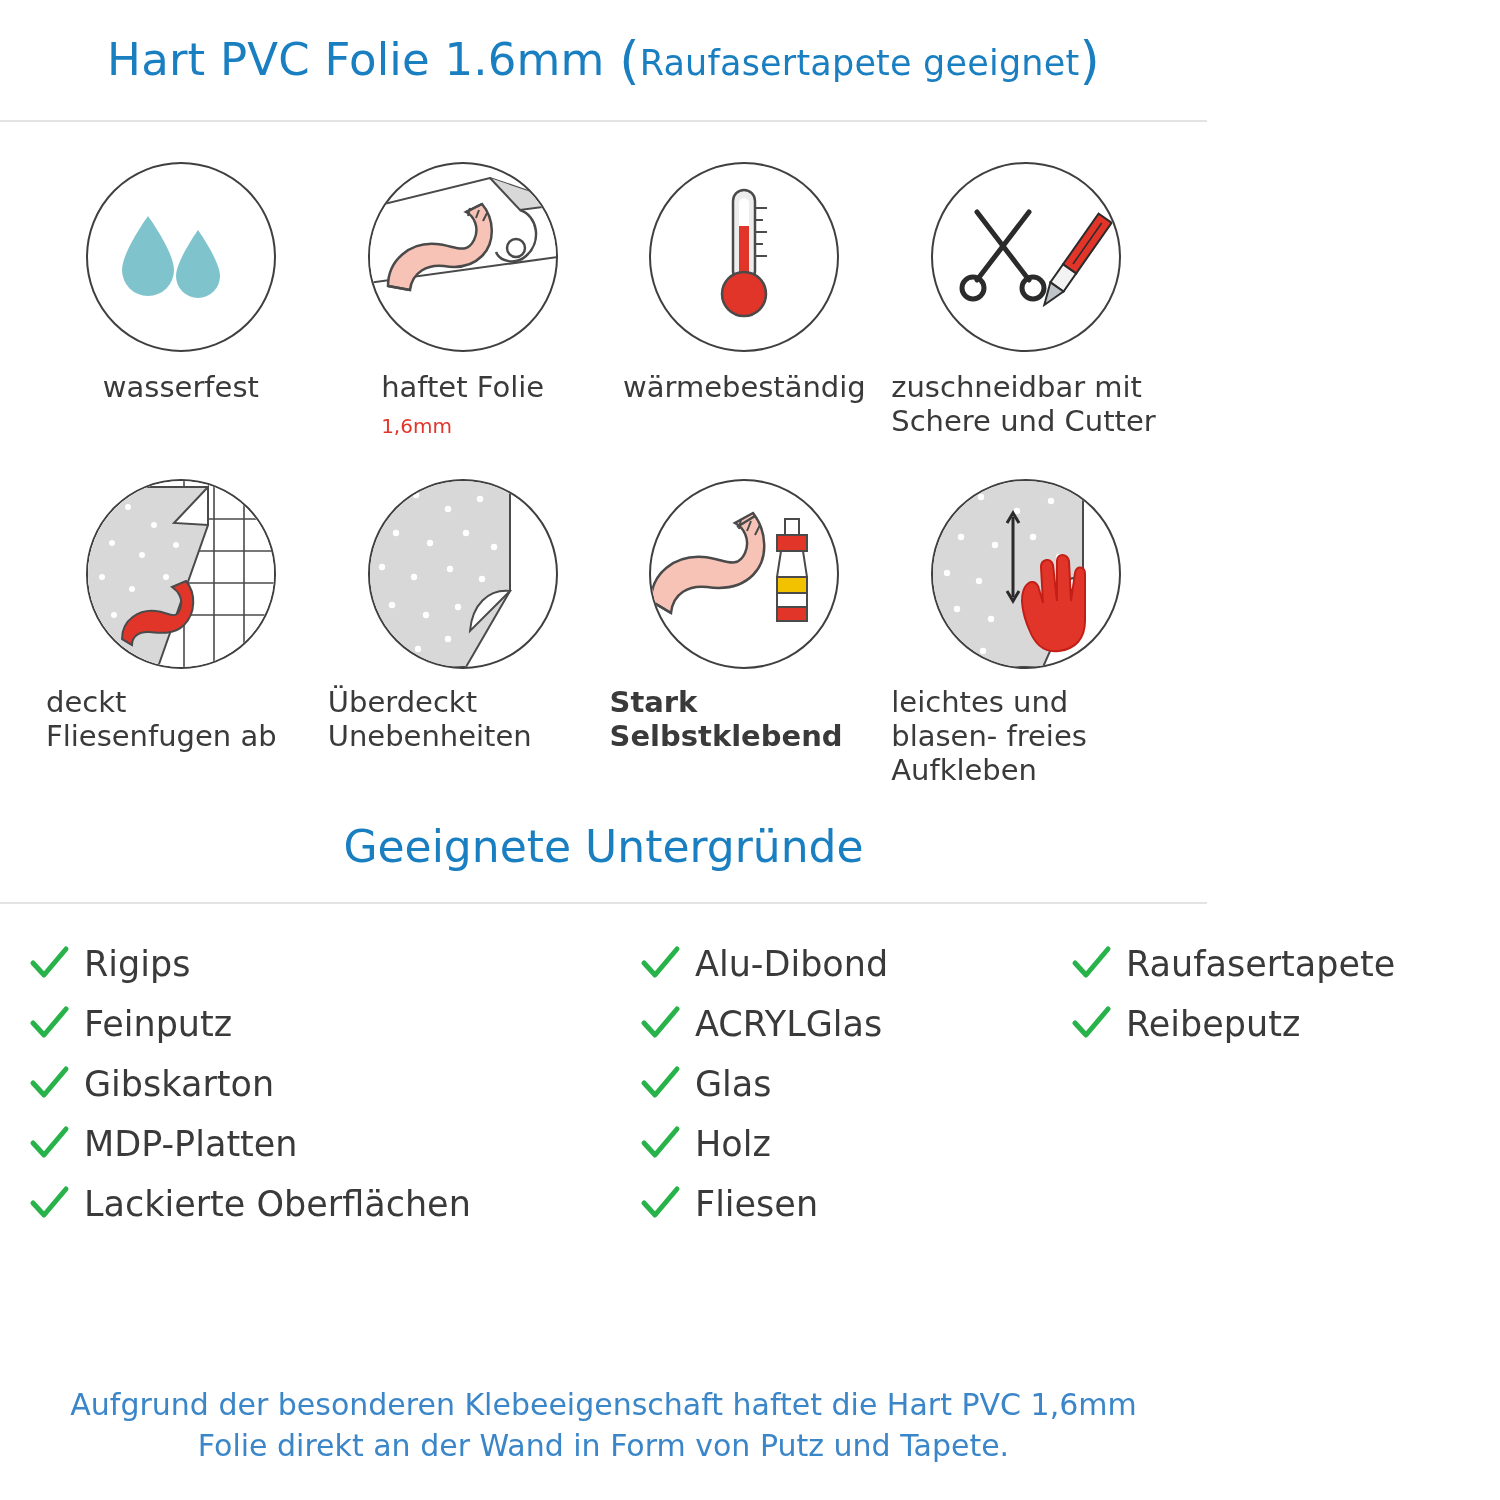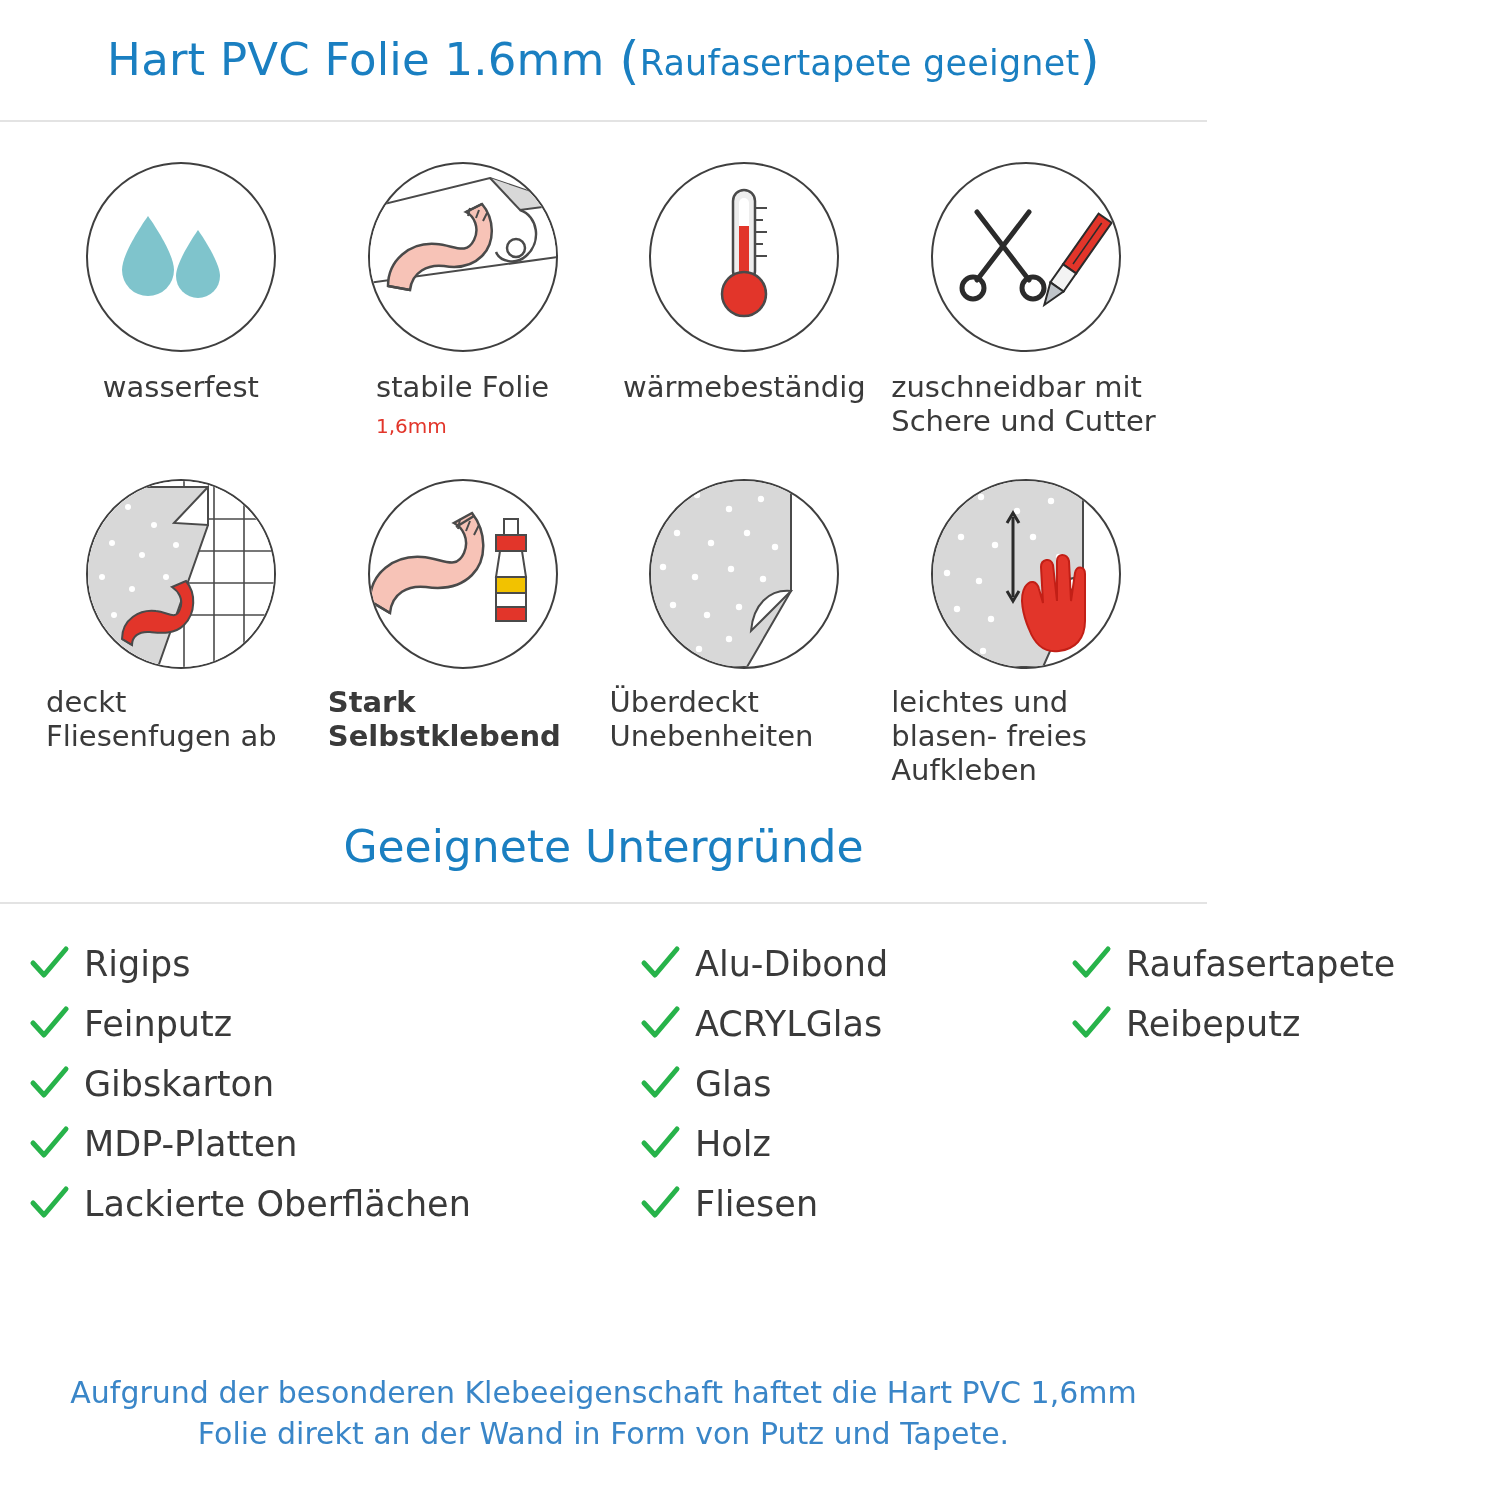--- a/index.html
+++ b/index.html
@@ -118,21 +118,21 @@
     height: 42px;
     flex: none;
     margin-right: 14px;
   }
 
   
   .footer {
     position: absolute;
     left: 0;
     right: 0;
-    bottom: 46px;
+    bottom: 34px;
     text-align: center;
     color: #3a86c8;
     font-size: 30px;
     line-height: 1.35;
     padding: 0 60px;
     box-sizing: border-box;
   }
 </style>
 </head>
 <body>
@@ -167,21 +167,21 @@
           <path d="M120 14 L150 46 L196 40" fill="#d8d8d8" stroke="#4a4a4a" stroke-width="2"></path>
           <path d="M150 46 C168 52 172 78 156 92 C146 101 130 98 126 88" fill="none" stroke="#4a4a4a" stroke-width="2.5"></path>
           <circle cx="146" cy="84" r="9" fill="#fff" stroke="#4a4a4a" stroke-width="2.5"></circle>
           <path d="M18 122 C18 96 40 78 66 80 C84 81 96 92 104 76 C110 64 104 52 96 48 L112 40 C124 54 126 78 112 92 C100 104 86 104 74 102 C58 100 42 108 40 126 Z" fill="#f7c3b7" stroke="#4a4a4a" stroke-width="2.5"></path>
           <path d="M96 48 L112 40" stroke="#4a4a4a" stroke-width="2.5" fill="none"></path>
           <path d="M98 52 L100 44 M106 54 L109 46 M113 57 L117 49" stroke="#4a4a4a" stroke-width="2" fill="none"></path>
           <path d="M18 122 L40 126" stroke="#4a4a4a" stroke-width="2.5" fill="none"></path>
         </svg>
       </div>
       <div class="feature-caption">
-        <span>stabile Folie</span>
+        <span>haftet Folie</span>
         <span class="sub-red">1,6mm</span>
       </div>
     </div>
 
     <div class="feature">
       <div class="circle">
         <svg viewBox="0 0 186 186" width="186" height="186">
           <rect x="82" y="26" width="22" height="92" rx="11" fill="#ededed" stroke="#4a4a4a" stroke-width="2.5"></rect>
           <rect x="88" y="34" width="10" height="78" rx="5" fill="#ffffff"></rect>
           <rect x="88" y="62" width="10" height="52" fill="#e2352a"></rect>
@@ -253,40 +253,20 @@
             <circle cx="26" cy="134" r="3"></circle>
               <circle cx="58" cy="146" r="3"></circle>
               <circle cx="12" cy="160" r="3"></circle>
           </g>
           <path d="M34 158 C34 138 52 128 68 130 C80 131 88 140 92 128 C96 118 90 110 84 106 L98 100 C108 112 108 132 96 144 C86 154 72 152 62 151 C50 150 44 156 44 164 Z" fill="#e2352a" stroke="#4a4a4a" stroke-width="2"></path>
           <path d="M34 158 L44 164" stroke="#4a4a4a" stroke-width="2" fill="none"></path>
         </svg>
       </div>
       <div class="feature-caption">
         <span>deckt Fliesenfugen ab</span>
-      </div>
-    </div>
-
-    <div class="feature">
-      <div class="circle">
-        <svg viewBox="0 0 186 186" width="186" height="186">
-          <path d="M0 120 C0 92 24 74 52 76 C72 77 86 90 94 72 C100 58 92 46 84 42 L102 32 C116 50 118 78 102 94 C88 108 70 108 56 106 C38 104 22 112 20 132 Z" fill="#f7c3b7" stroke="#4a4a4a" stroke-width="2.5"></path>
-          <path d="M86 46 L104 35" stroke="#4a4a4a" stroke-width="2.5" fill="none"></path>
-          <path d="M88 48 L90 38 M96 50 L100 40 M104 54 L109 44" stroke="#4a4a4a" stroke-width="2" fill="none"></path>
-          <path d="M0 120 L20 132" stroke="#4a4a4a" stroke-width="2.5" fill="none"></path>
-          <rect x="126" y="54" width="30" height="16" fill="#e2352a" stroke="#4a4a4a" stroke-width="2"></rect>
-          <path d="M130 70 L152 70 L156 96 L126 96 Z" fill="#ffffff" stroke="#4a4a4a" stroke-width="2"></path>
-          <rect x="126" y="96" width="30" height="16" fill="#f2c200" stroke="#4a4a4a" stroke-width="2"></rect>
-          <rect x="126" y="112" width="30" height="14" fill="#ffffff" stroke="#4a4a4a" stroke-width="2"></rect>
-          <rect x="126" y="126" width="30" height="14" fill="#e2352a" stroke="#4a4a4a" stroke-width="2"></rect>
-          <rect x="134" y="38" width="14" height="16" fill="#ffffff" stroke="#4a4a4a" stroke-width="2"></rect>
-        </svg>
-      </div>
-      <div class="feature-caption bold">
-        <span>Stark Selbstklebend</span>
       </div>
     </div>
 
     <div class="feature">
       <div class="circle">
         <svg viewBox="0 0 186 186" width="186" height="186">
           <path d="M-6 -6 L140 -6 L140 110 L96 186 L-6 186 Z" fill="#d8d8d8" stroke="#4a4a4a" stroke-width="2"></path>
           <path d="M140 110 C118 108 102 124 100 150 L140 110 Z" fill="#ffffff" stroke="#4a4a4a" stroke-width="2"></path>
           <g fill="#ffffff">
             <circle cx="14" cy="22" r="3.2"></circle>
@@ -311,20 +291,40 @@
         </svg>
       </div>
       <div class="feature-caption">
         <span>Überdeckt Unebenheiten</span>
       </div>
     </div>
 
     <div class="feature">
       <div class="circle">
         <svg viewBox="0 0 186 186" width="186" height="186">
+          <path d="M0 120 C0 92 24 74 52 76 C72 77 86 90 94 72 C100 58 92 46 84 42 L102 32 C116 50 118 78 102 94 C88 108 70 108 56 106 C38 104 22 112 20 132 Z" fill="#f7c3b7" stroke="#4a4a4a" stroke-width="2.5"></path>
+          <path d="M86 46 L104 35" stroke="#4a4a4a" stroke-width="2.5" fill="none"></path>
+          <path d="M88 48 L90 38 M96 50 L100 40 M104 54 L109 44" stroke="#4a4a4a" stroke-width="2" fill="none"></path>
+          <path d="M0 120 L20 132" stroke="#4a4a4a" stroke-width="2.5" fill="none"></path>
+          <rect x="126" y="54" width="30" height="16" fill="#e2352a" stroke="#4a4a4a" stroke-width="2"></rect>
+          <path d="M130 70 L152 70 L156 96 L126 96 Z" fill="#ffffff" stroke="#4a4a4a" stroke-width="2"></path>
+          <rect x="126" y="96" width="30" height="16" fill="#f2c200" stroke="#4a4a4a" stroke-width="2"></rect>
+          <rect x="126" y="112" width="30" height="14" fill="#ffffff" stroke="#4a4a4a" stroke-width="2"></rect>
+          <rect x="126" y="126" width="30" height="14" fill="#e2352a" stroke="#4a4a4a" stroke-width="2"></rect>
+          <rect x="134" y="38" width="14" height="16" fill="#ffffff" stroke="#4a4a4a" stroke-width="2"></rect>
+        </svg>
+      </div>
+      <div class="feature-caption bold">
+        <span>Stark Selbstklebend</span>
+      </div>
+    </div>
+
+    <div class="feature">
+      <div class="circle">
+        <svg viewBox="0 0 186 186" width="186" height="186">
           <path d="M-6 -6 L150 -6 L150 96 L110 186 L-6 186 Z" fill="#d8d8d8" stroke="#4a4a4a" stroke-width="2"></path>
           <path d="M150 96 C126 96 110 114 110 142 L150 96 Z" fill="#ffffff" stroke="#4a4a4a" stroke-width="2"></path>
           <g fill="#ffffff">
             <circle cx="16" cy="24" r="3.2"></circle>
               <circle cx="48" cy="16" r="3.2"></circle>
               <circle cx="84" cy="30" r="3.2"></circle>
             <circle cx="118" cy="20" r="3.2"></circle>
               <circle cx="28" cy="56" r="3.2"></circle>
               <circle cx="62" cy="64" r="3.2"></circle>
             <circle cx="100" cy="56" r="3.2"></circle>

